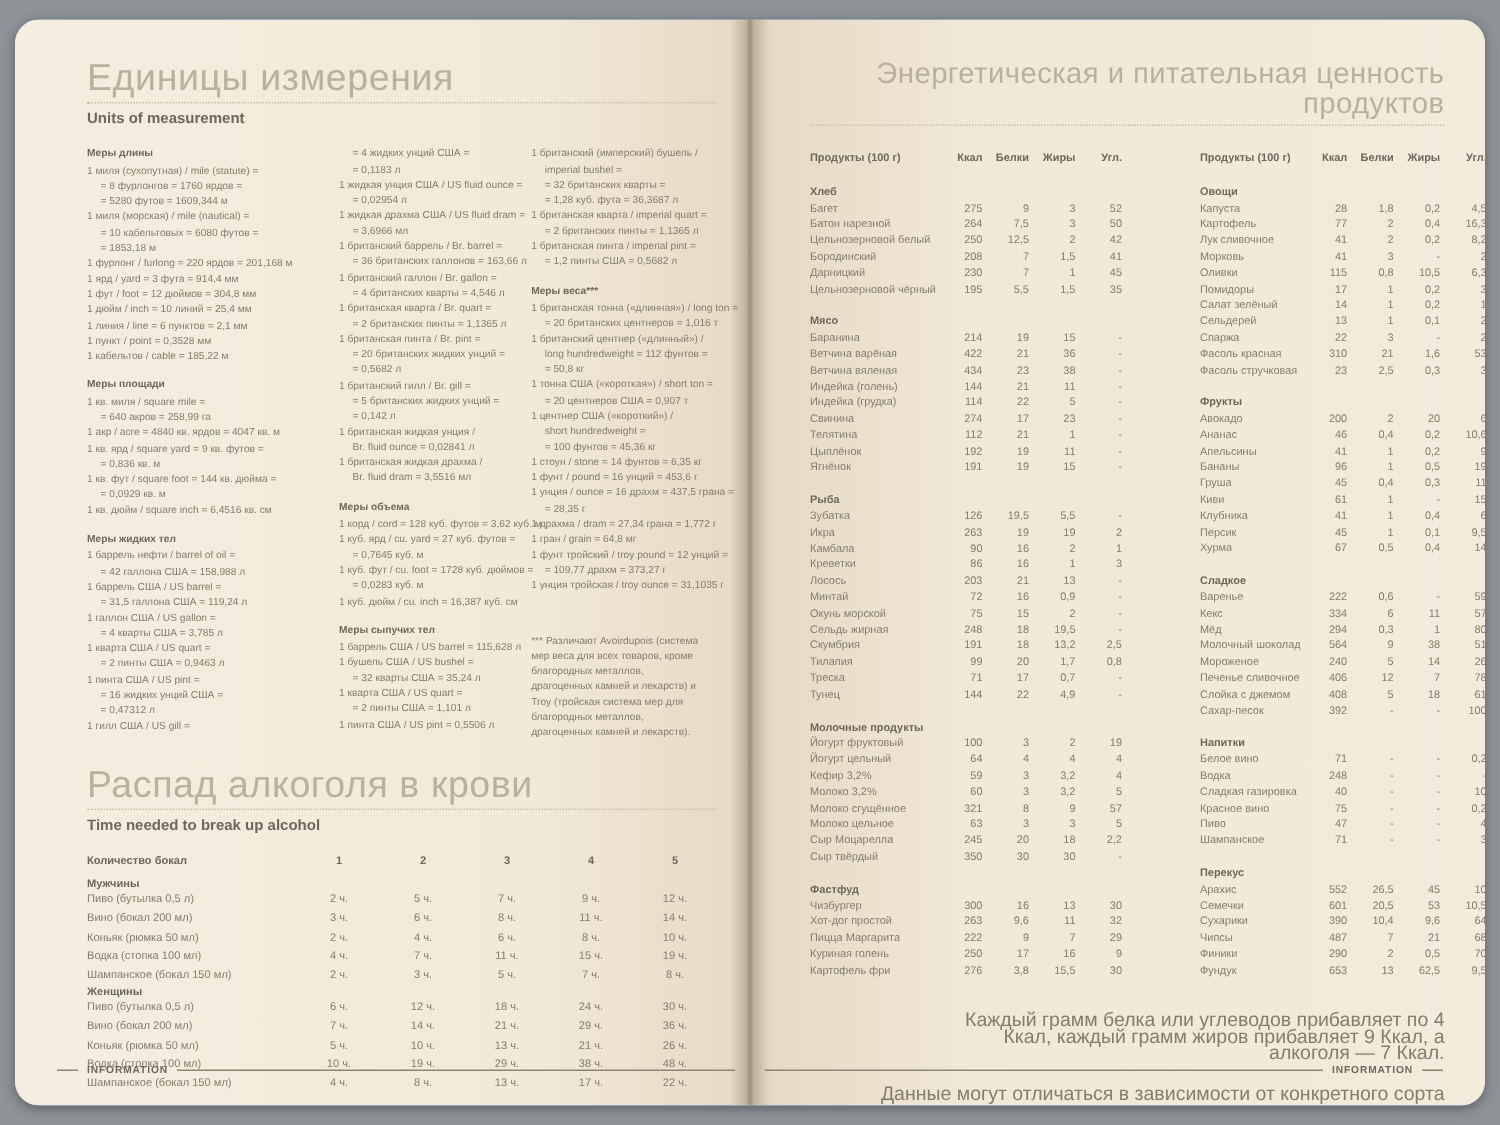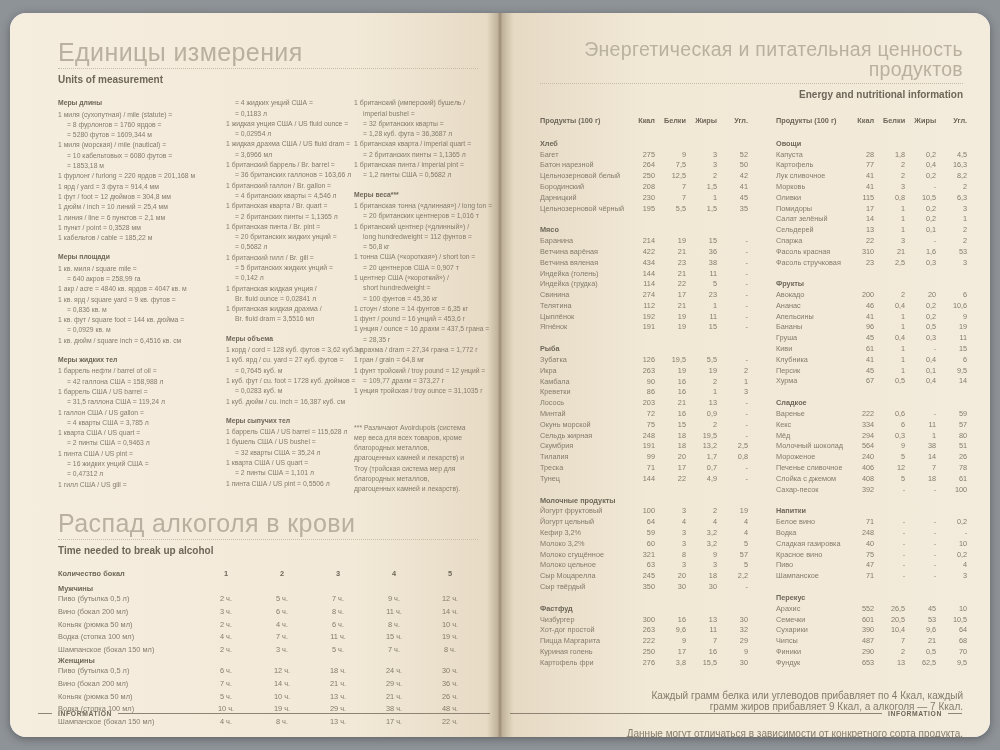--- a/index.html
+++ b/index.html
@@ -46,30 +46,30 @@
   
   .alc{margin-top:6px;}
   .alc-table{margin-top:12px;font-size:7.4px;color:#847c6c;}
   .arow{display:flex;line-height:12.6px;}
   .arow .alabel{flex:1;}
   .arow .acell{width:56px;text-align:center;}
   .ahead{font-weight:bold;color:#6e6759;margin-bottom:4px;}
   .agroup{font-weight:bold;color:#6e6759;}
 
   
-  .ncols{display:flex;gap:28px;margin-top:16px;}
+  .ncols{display:flex;gap:52px;margin-top:16px;}
   .ncol{flex:1;font-size:7.3px;color:#847c6c;}
   .nrow{display:flex;line-height:10.8px;}
   .nname{flex:1;white-space:nowrap;overflow:hidden;}
   .nval{width:31px;text-align:right;white-space:nowrap;}
   .nhead{font-weight:bold;color:#6e6759;margin-bottom:12px;}
   .nheading{font-weight:bold;color:#6e6759;line-height:10.8px;}
   .nsec{margin-bottom:11px;}
   .notes{margin-top:10px;}
-  .note{font-size:10px;color:#847c6c;line-height:11px;text-align:right;margin-left:auto;}
+  .note{font-size:13px;color:#847c6c;line-height:11px;text-align:right;margin-left:auto;}
   .note1{width:340px;margin-top:4px;}
   .note2{width:420px;margin-top:16px;}
 
   
   .pfoot{position:absolute;bottom:20px;display:flex;align-items:center;gap:6px;
     font-size:6.8px;font-weight:bold;letter-spacing:.6px;color:#6e6759;}
   .page-left .pfoot{left:28px;right:10px;}
   .page-right .pfoot{left:10px;right:28px;}
   .fline{height:1px;background:#8d8474;}
   .fline.short{width:14px;}
@@ -321,21 +321,20 @@
       <div class="fline long"></div>
     </div>
   </div>
 
   <div class="page page-right">
     <div class="content">
 
       <div>
         <div class="sec-title right">Энергетическая и питательная ценность продуктов</div>
         <div class="rule-dotted"></div>
-        <div class="sec-sub right">Energy and nutritional information</div>
 
         <div class="ncols">
           <div class="ncol" id="nut-left">
               <div class="nrow nhead">
                 <span class="nname">Продукты (100 г)</span>
                 <span class="nval">Ккал</span>
                 <span class="nval">Белки</span>
                 <span class="nval">Жиры</span>
                 <span class="nval">Угл.</span>
               </div>

